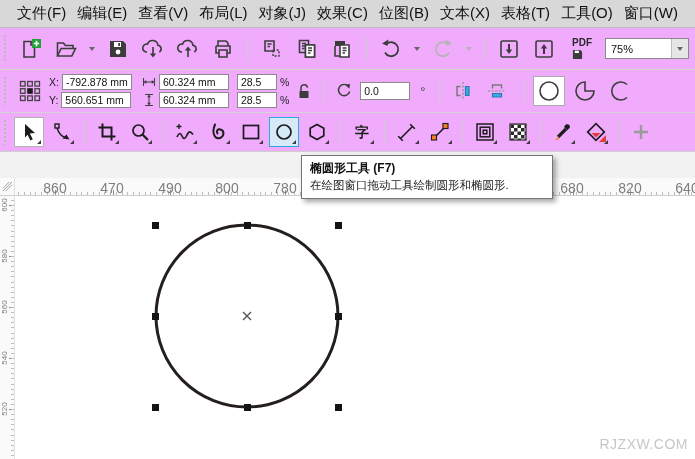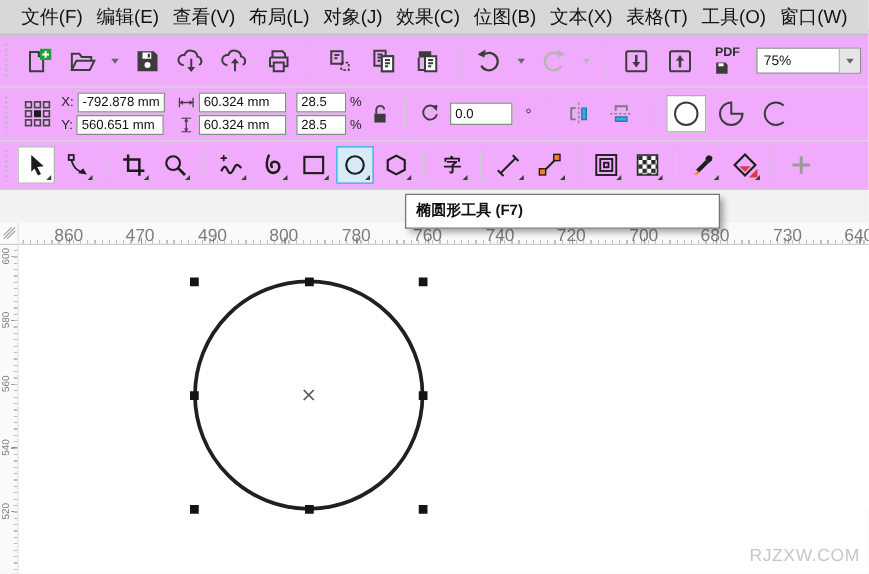--- a/index.html
+++ b/index.html
@@ -94,21 +94,21 @@
     transform:rotate(-90deg); font-size:8px; color:#7d7d7d; }
 
   
   #canvas { position:absolute; left:15px; top:196px; width:680px; height:263px; background:#ffffff; }
   #drawing { position:absolute; left:0; top:0; }
   .handle { position:absolute; width:7px; height:7px; background:#141414; }
   #watermark { position:absolute; right:7px; bottom:7px; font-size:14px; color:#c7c7c7; letter-spacing:0.5px; }
 
   
   #tooltip { position:absolute; left:301px; top:155px; width:252px; background:#ffffff;
-    border:1px solid #757575; box-shadow:3px 3px 5px rgba(0,0,0,0.35); padding:4px 8px 5px 8px; z-index:60;margin-left:23px; }
+    border:1px solid #757575; box-shadow:3px 3px 5px rgba(0,0,0,0.35); padding:4px 8px 5px 8px; z-index:60; }
   #tooltip .tt-title { font-size:12px; font-weight:bold; color:#111; line-height:1.45; }
   #tooltip .tt-body { font-size:11.5px; color:#222; line-height:1.4; }
 
   svg .st { stroke:#3c3c3c; fill:none; stroke-width:1.6; }
   svg .stf { fill:#3c3c3c; stroke:none; }
 </style>
 </head>
 <body>
 
 <div id="app">
@@ -487,21 +487,21 @@
     <span class="hlab" style="left:40px">860</span>
     <span class="hlab" style="left:97px">470</span>
     <span class="hlab" style="left:155px">490</span>
     <span class="hlab" style="left:212px">800</span>
     <span class="hlab" style="left:270px">780</span>
     <span class="hlab" style="left:327px">760</span>
     <span class="hlab" style="left:385px">740</span>
     <span class="hlab" style="left:442px">720</span>
     <span class="hlab" style="left:500px">700</span>
     <span class="hlab" style="left:557px">680</span>
-    <span class="hlab" style="left:615px">730</span>
+    <span class="hlab" style="left:615px">820</span>
     <span class="hlab" style="left:672px">640</span>
   </div>
   <div id="vruler">
     <span class="vlab" style="top:3px">600</span>
     <span class="vlab" style="top:54px">580</span>
     <span class="vlab" style="top:105px">560</span>
     <span class="vlab" style="top:156px">540</span>
     <span class="vlab" style="top:207px">520</span>
   </div>
 
@@ -516,15 +516,16 @@
     <div class="handle" style="left:136.5px;top:116.5px"></div>
     <div class="handle" style="left:319.5px;top:116.5px"></div>
     <div class="handle" style="left:136.5px;top:207.5px"></div>
     <div class="handle" style="left:228.5px;top:207.5px"></div>
     <div class="handle" style="left:319.5px;top:207.5px"></div>
     <div id="watermark">RJZXW.COM</div>
   </div>
 
   <div id="tooltip">
     <div class="tt-title">椭圆形工具 (F7)</div>
+    <div class="tt-body">在绘图窗口拖动工具绘制圆形和椭圆形.</div>
   </div>
 
 </div>
 
 </body></html>

